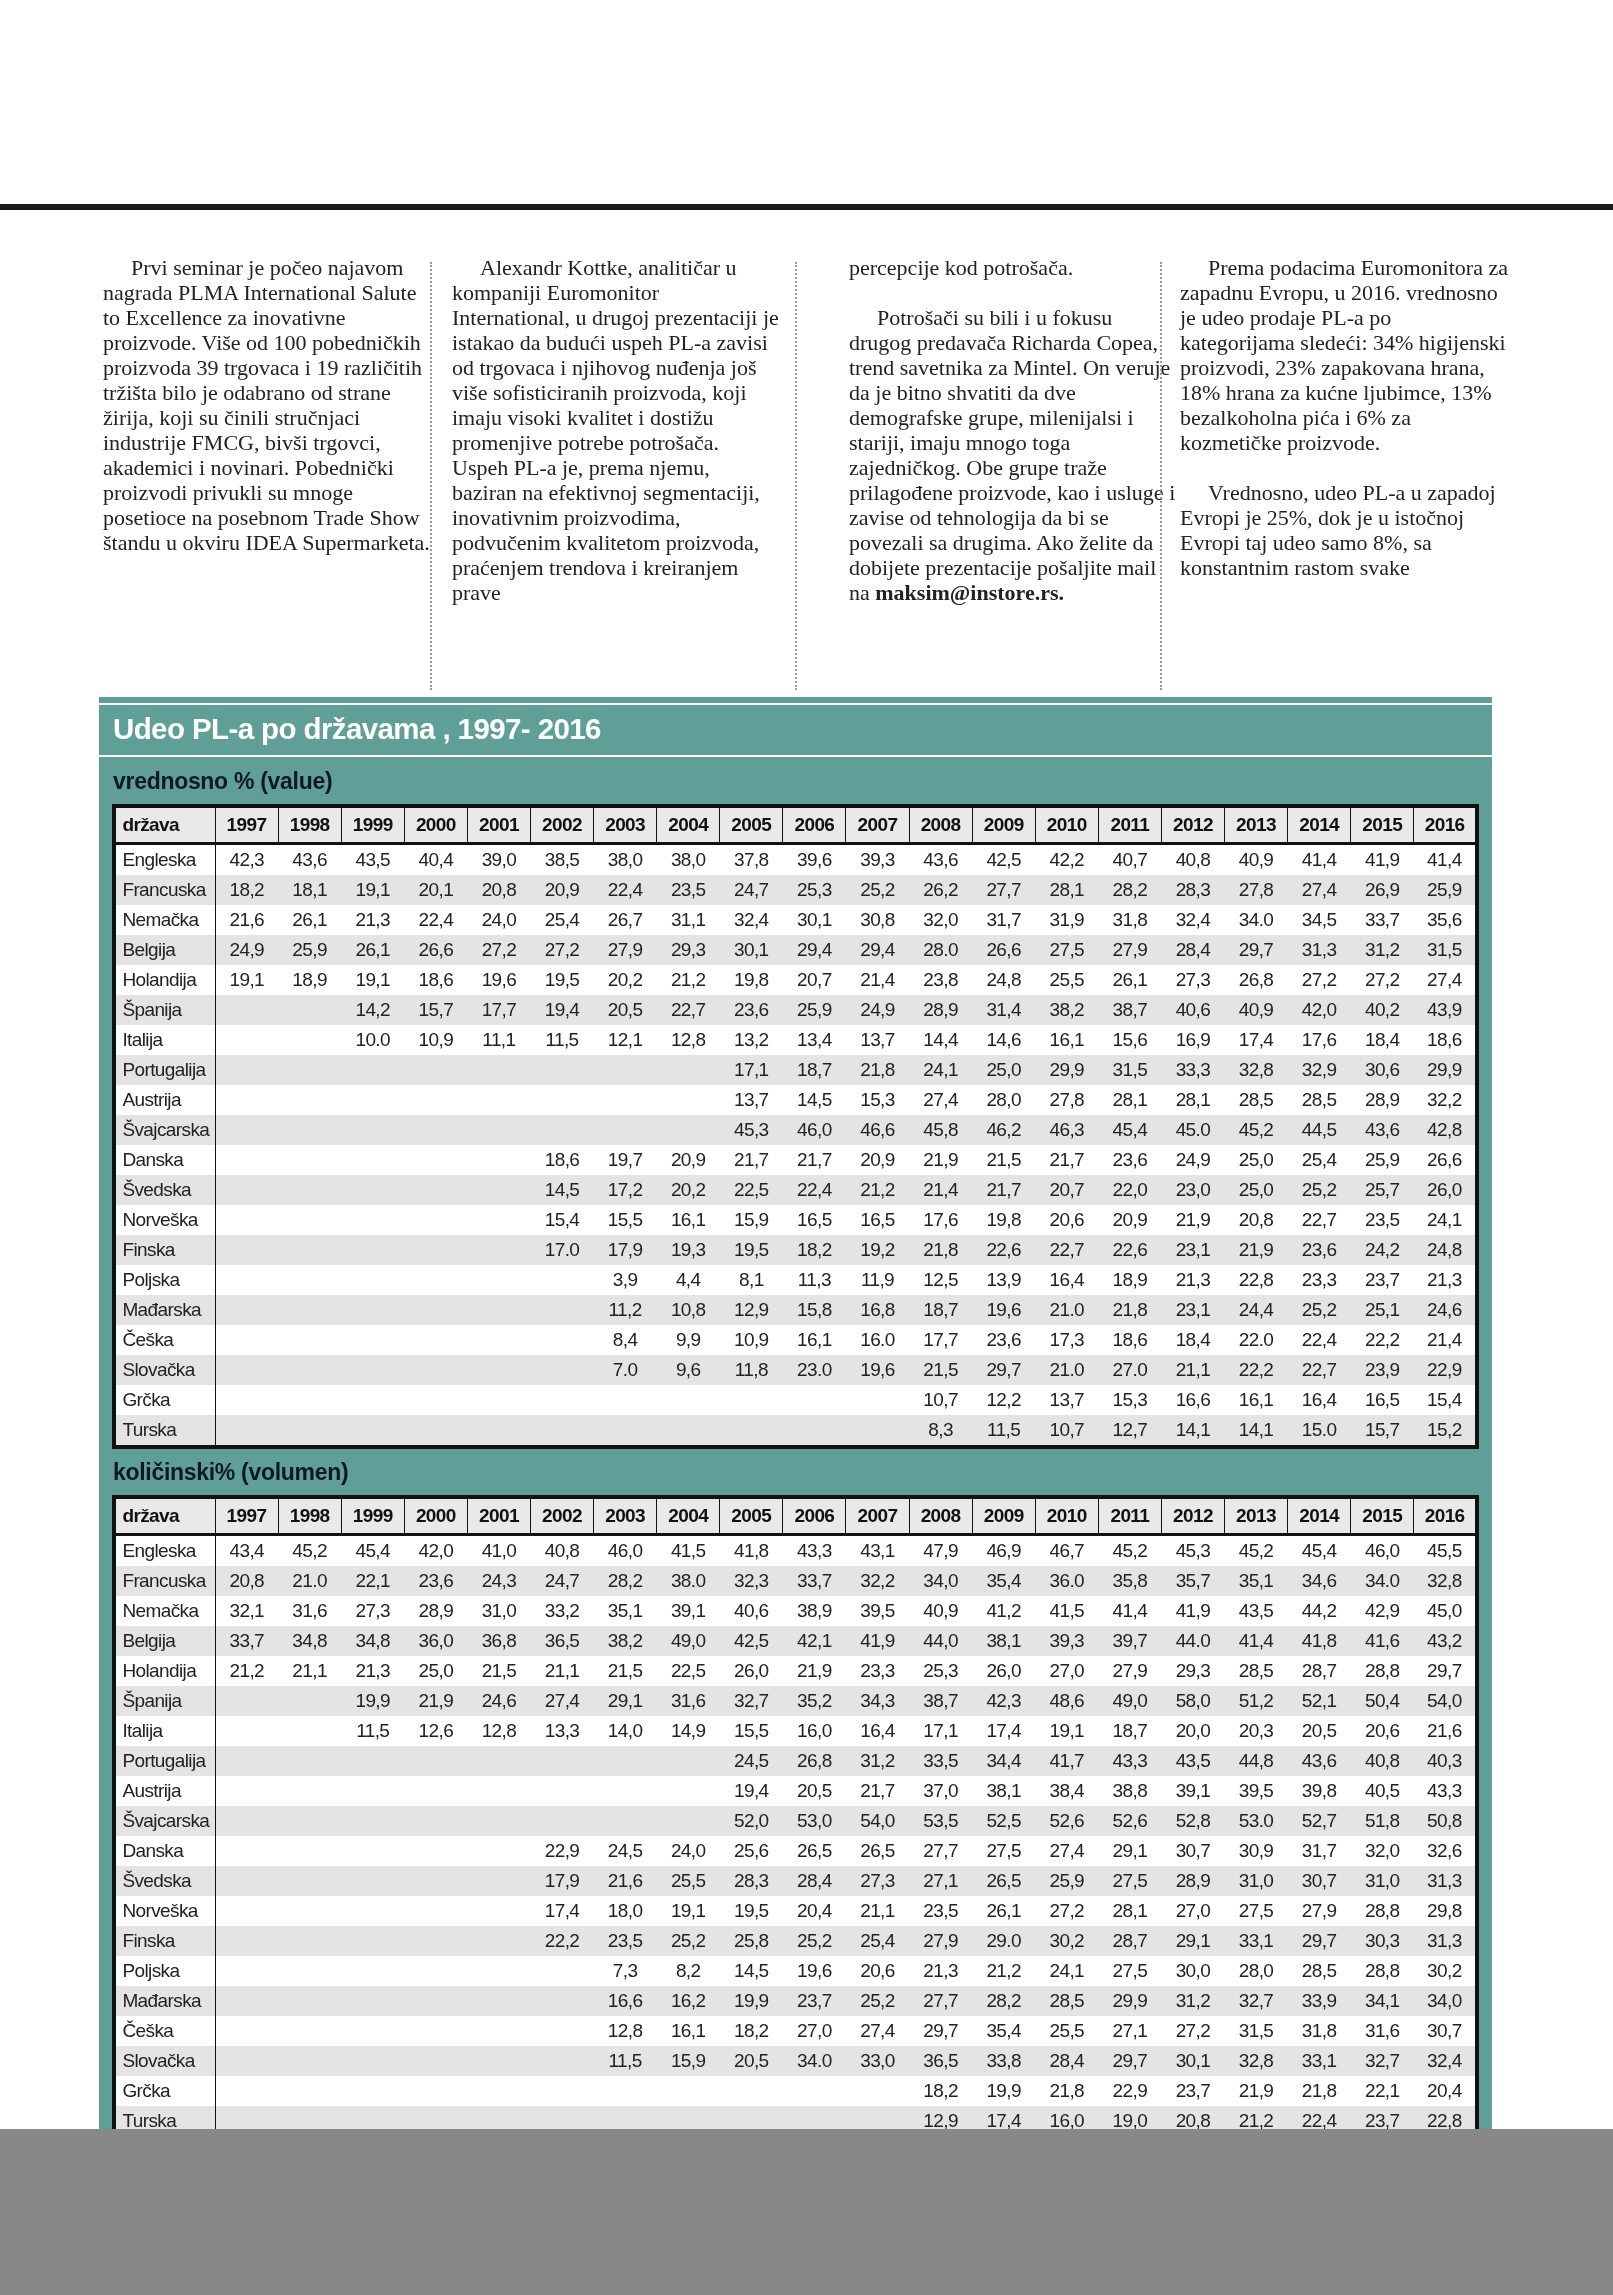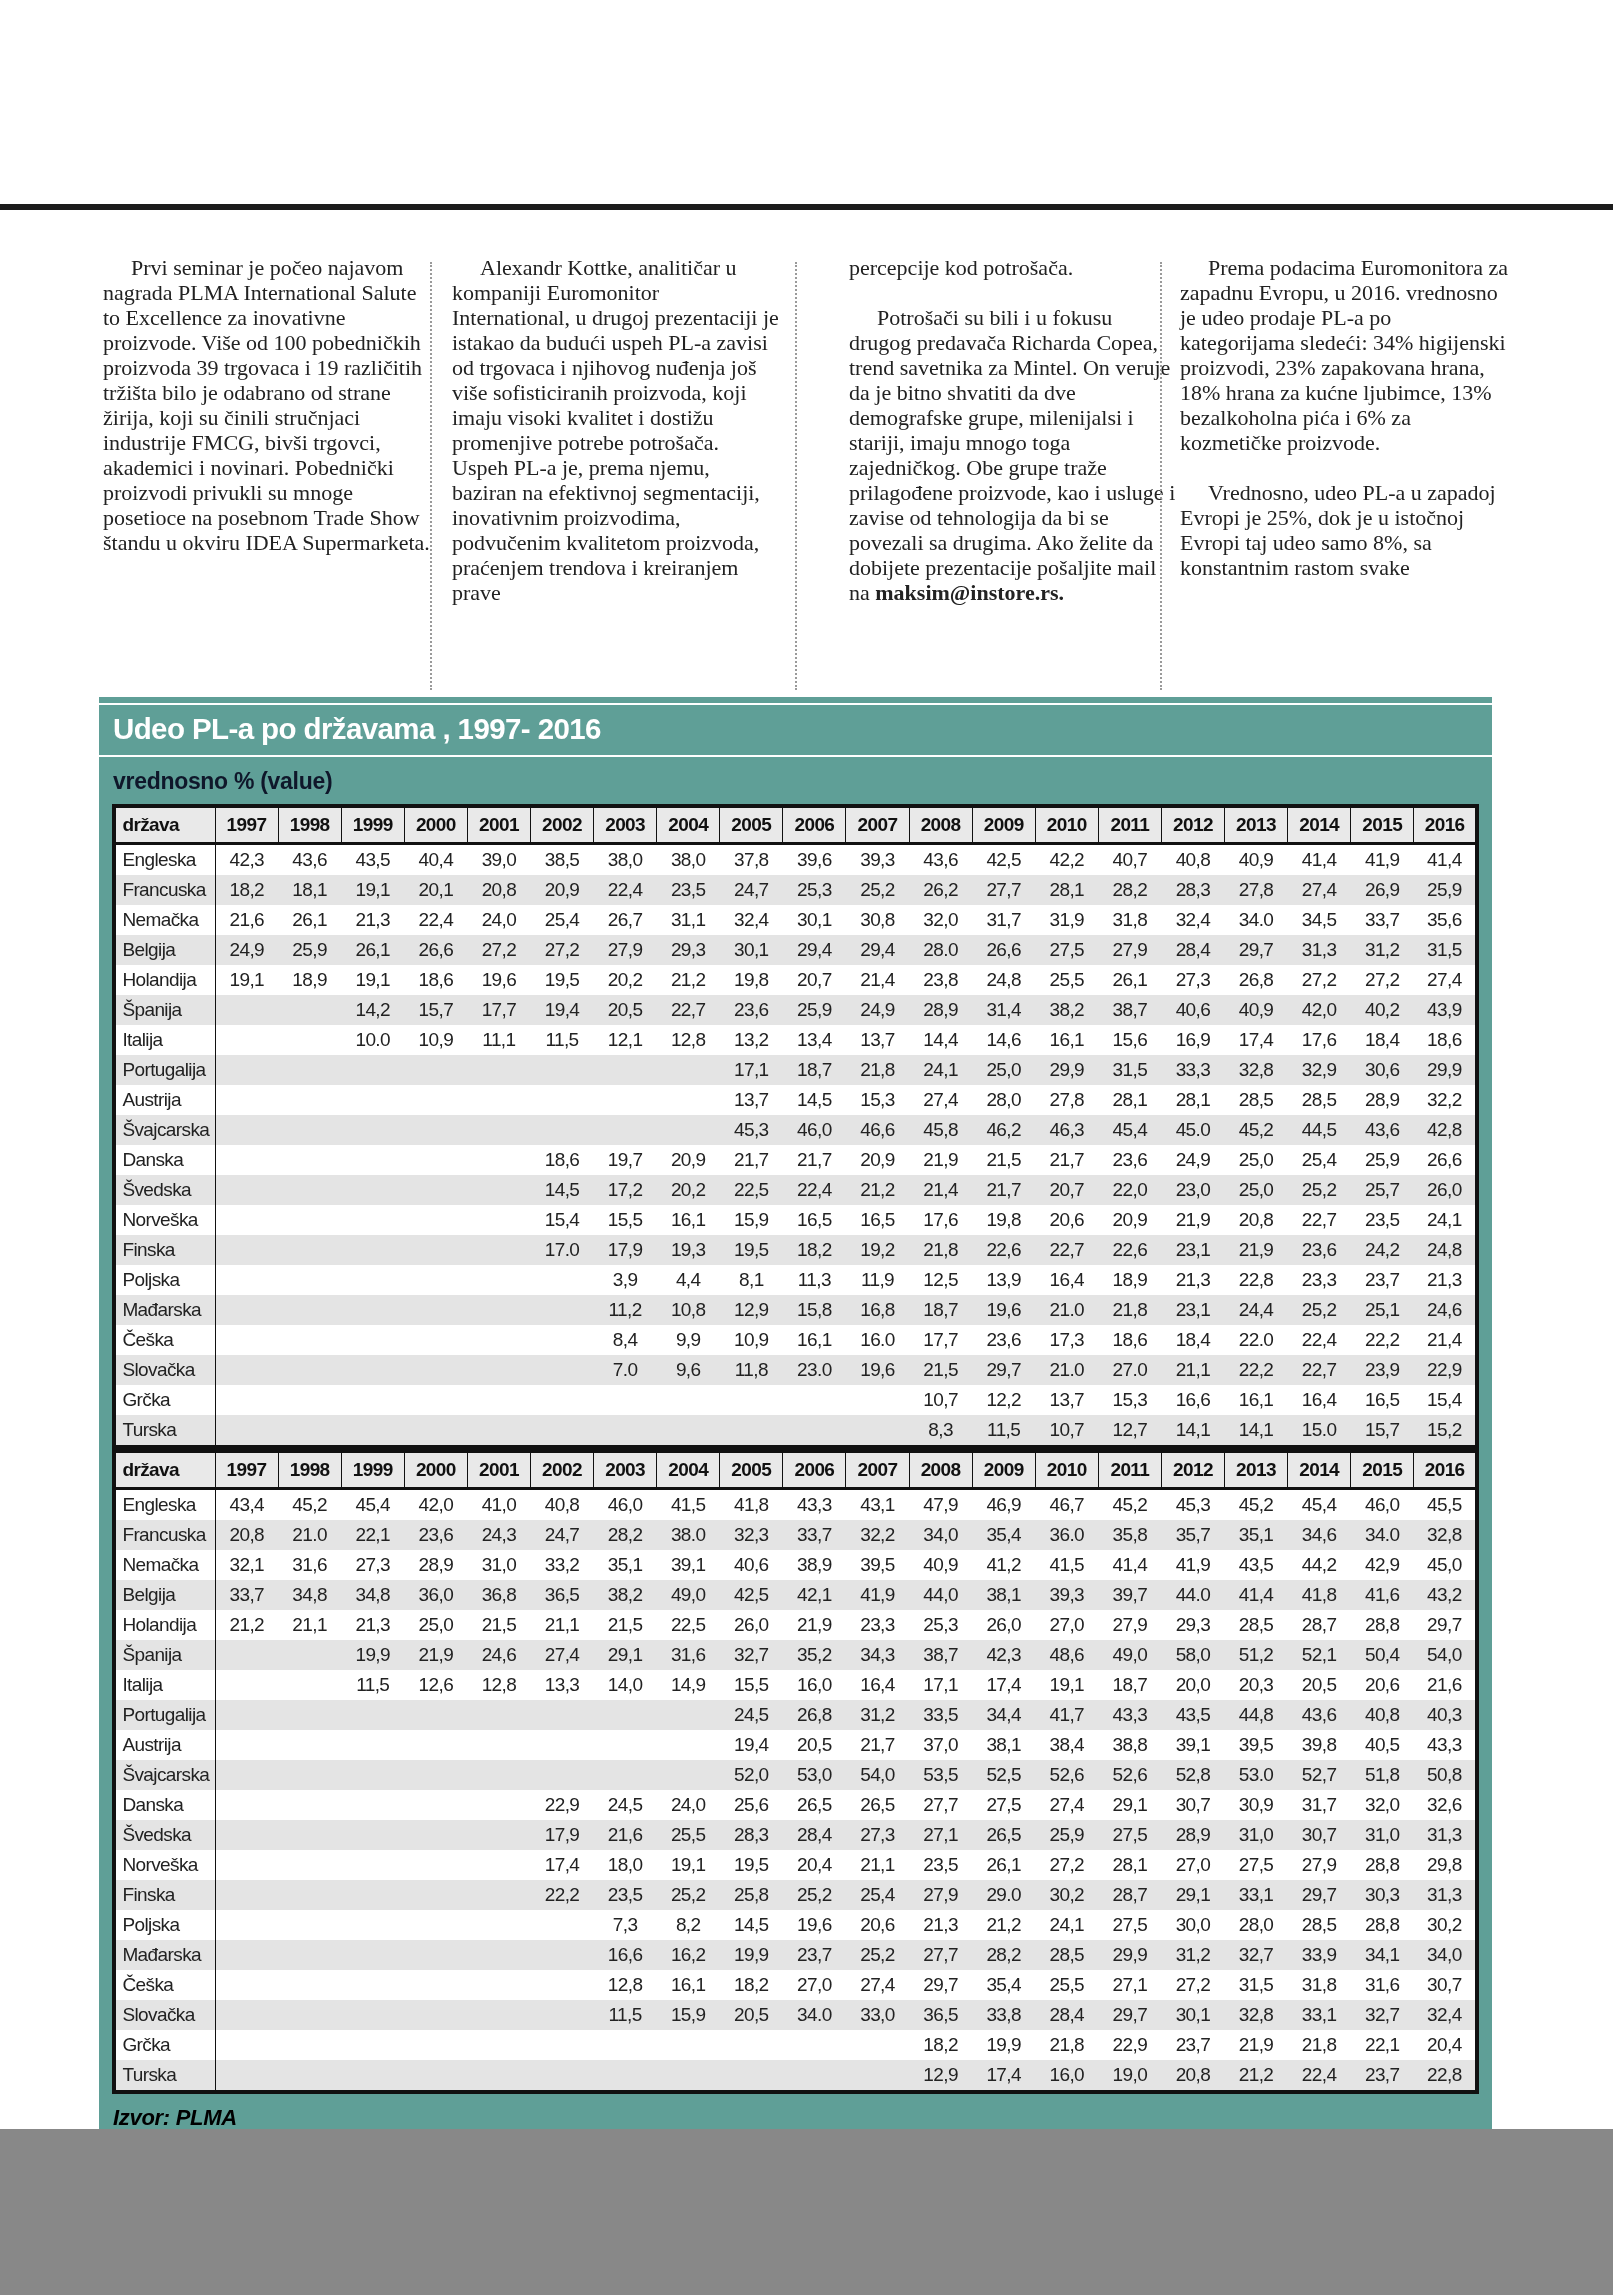--- a/index.html
+++ b/index.html
@@ -588,20 +588,21 @@
               <td>12,7</td>
               <td>14,1</td>
               <td>14,1</td>
               <td>15.0</td>
               <td>15,7</td>
               <td>15,2</td>
             </tr>
           </tbody>
         </table>
       </div>
+    <div class="subtitle">količinski%  (volumen)</div>
     <div class="tbl-wrap" id="table-volume">
         <table class="data-table">
           <colgroup>
             <col style="width: 101px;">
             <col>
             <col>
             <col>
             <col>
             <col>
             <col>

